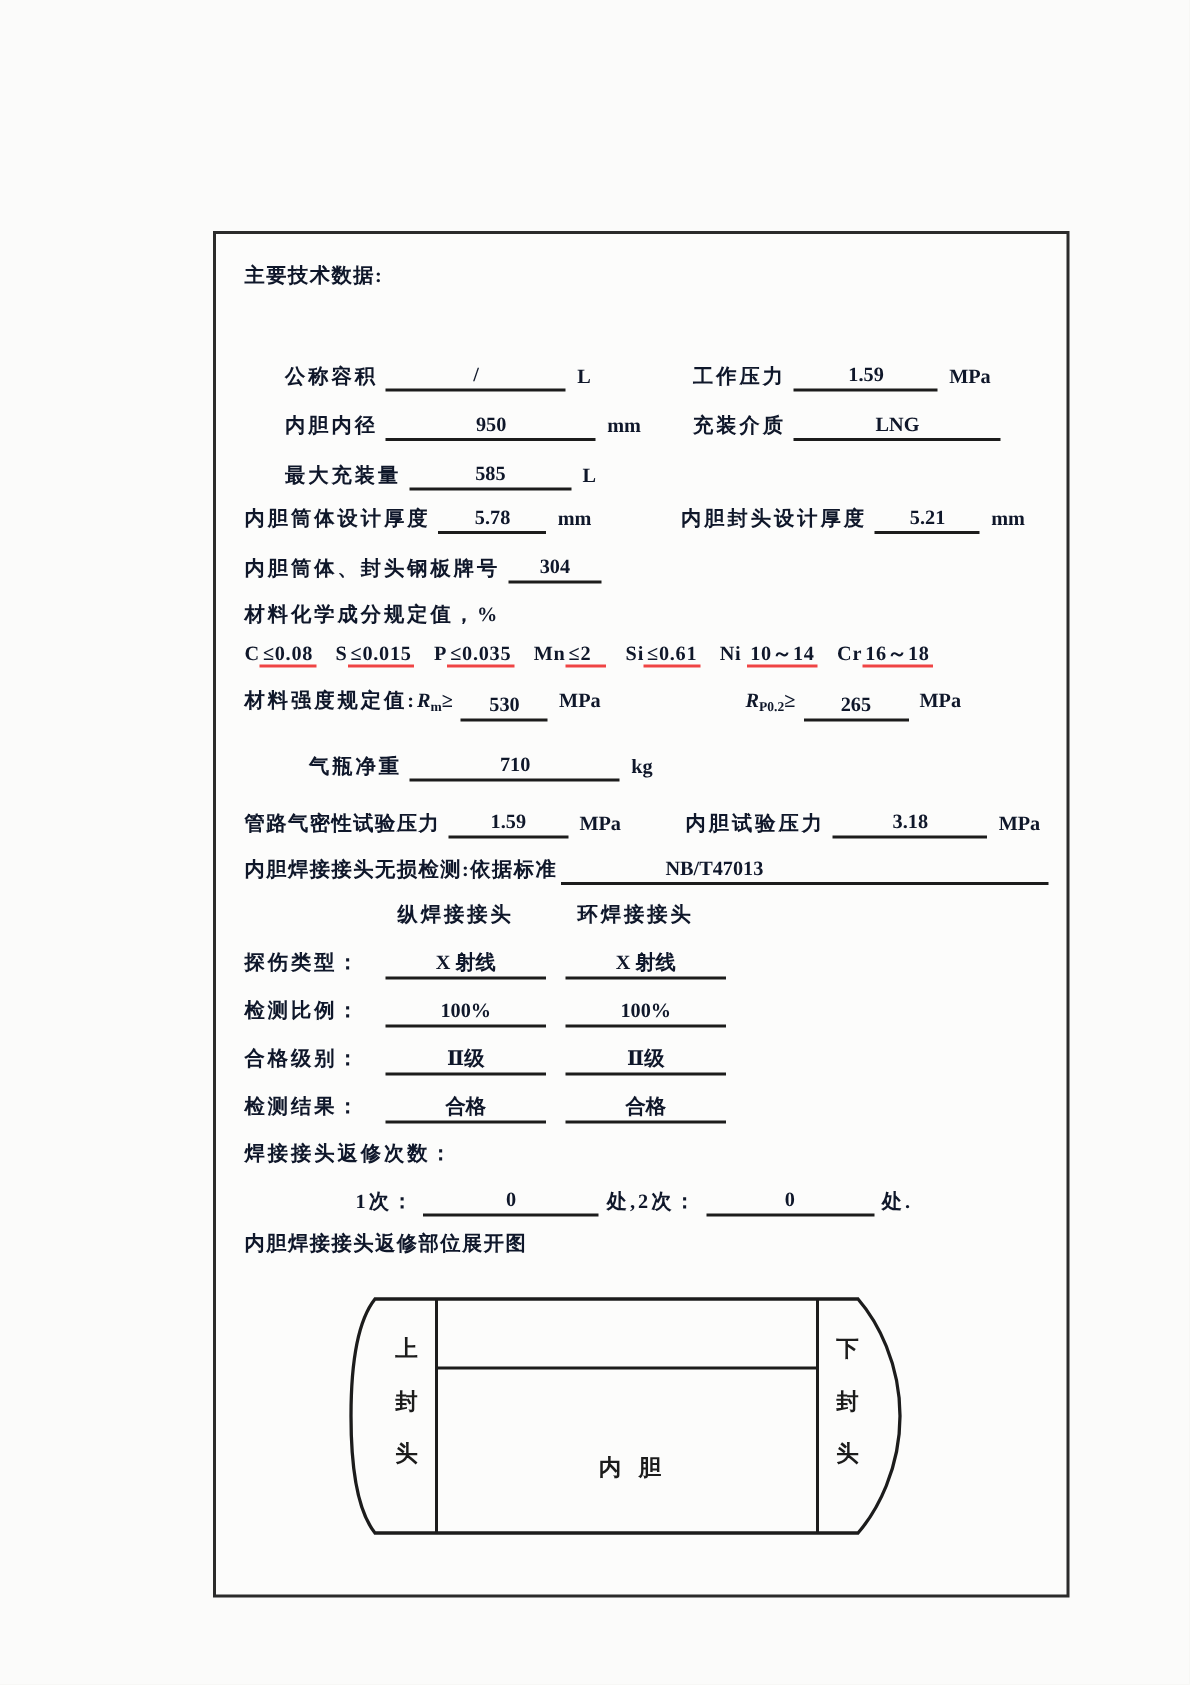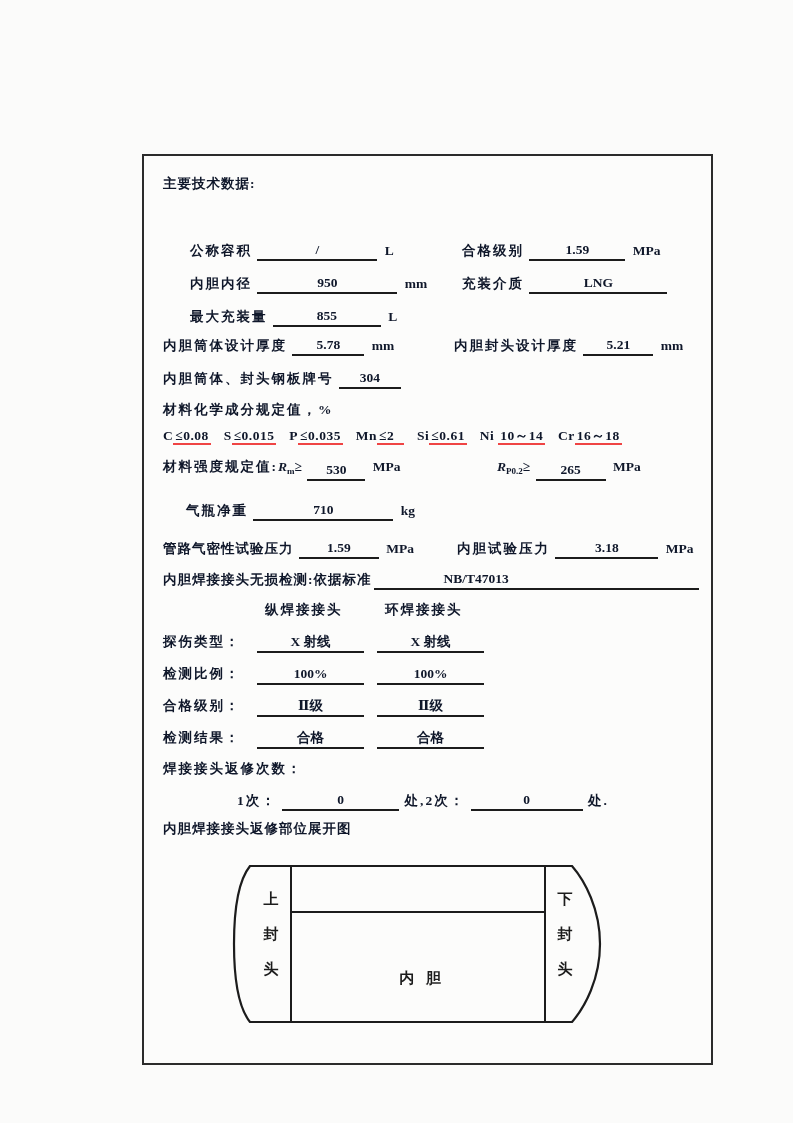--- a/index.html
+++ b/index.html
@@ -62,39 +62,39 @@
 
     <div class="row" style="top:18px;">
       <span class="lbl-tight">主要技术数据:</span>
     </div>
 
     <div class="row" style="top:84px;">
       <span style="margin-left:27px;" class="lbl">公称容积</span>
       <span class="blank" style="width:120px;">/</span>
       <span class="unit">L</span>
       <span class="col2" style="left:299px;">
-        <span class="lbl">合格级别</span>
+        <span class="lbl">工作压力</span>
         <span class="blank" style="width:96px;">1.59</span>
         <span class="unit">MPa</span>
       </span>
     </div>
 
     <div class="row" style="top:117px;">
       <span style="margin-left:27px;" class="lbl">内胆内径</span>
       <span class="blank" style="width:140px;">950</span>
       <span class="unit">mm</span>
       <span class="col2" style="left:299px;">
         <span class="lbl">充装介质</span>
         <span class="blank" style="width:138px;">LNG</span>
       </span>
     </div>
 
     <div class="row" style="top:150px;">
       <span style="margin-left:27px;" class="lbl">最大充装量</span>
-      <span class="blank" style="width:108px;">855</span>
+      <span class="blank" style="width:108px;">585</span>
       <span class="unit">L</span>
     </div>
 
     <div class="row" style="top:179px;">
       <span class="lbl">内胆筒体设计厚度</span>
       <span class="blank" style="width:72px;">5.78</span>
       <span class="unit">mm</span>
       <span class="col2" style="left:291px;">
         <span class="lbl">内胆封头设计厚度</span>
         <span class="blank" style="width:70px;">5.21</span>
@@ -126,21 +126,21 @@
       <span class="blank" style="width:58px;">530</span>
       <span class="unit">MPa</span>
       <span class="col2" style="left:334px;">
         <span class="rsym">R</span><sub>P0.2</sub><span>≥</span>
         <span class="blank" style="width:70px;">265</span>
         <span class="unit">MPa</span>
       </span>
     </div>
 
     <div class="row" style="top:344px;">
-      <span style="margin-left:23px;" class="lbl">气瓶净重</span>
+      <span style="margin-left:43px;" class="lbl">气瓶净重</span>
       <span class="blank" style="width:140px;">710</span>
       <span class="unit">kg</span>
     </div>
 
     <div class="row" style="top:382px;">
       <span class="lbl-tight">管路气密性试验压力</span>
       <span class="blank" style="width:80px;">1.59</span>
       <span class="unit">MPa</span>
       <span class="col2" style="left:294px;">
         <span class="lbl">内胆试验压力</span>

